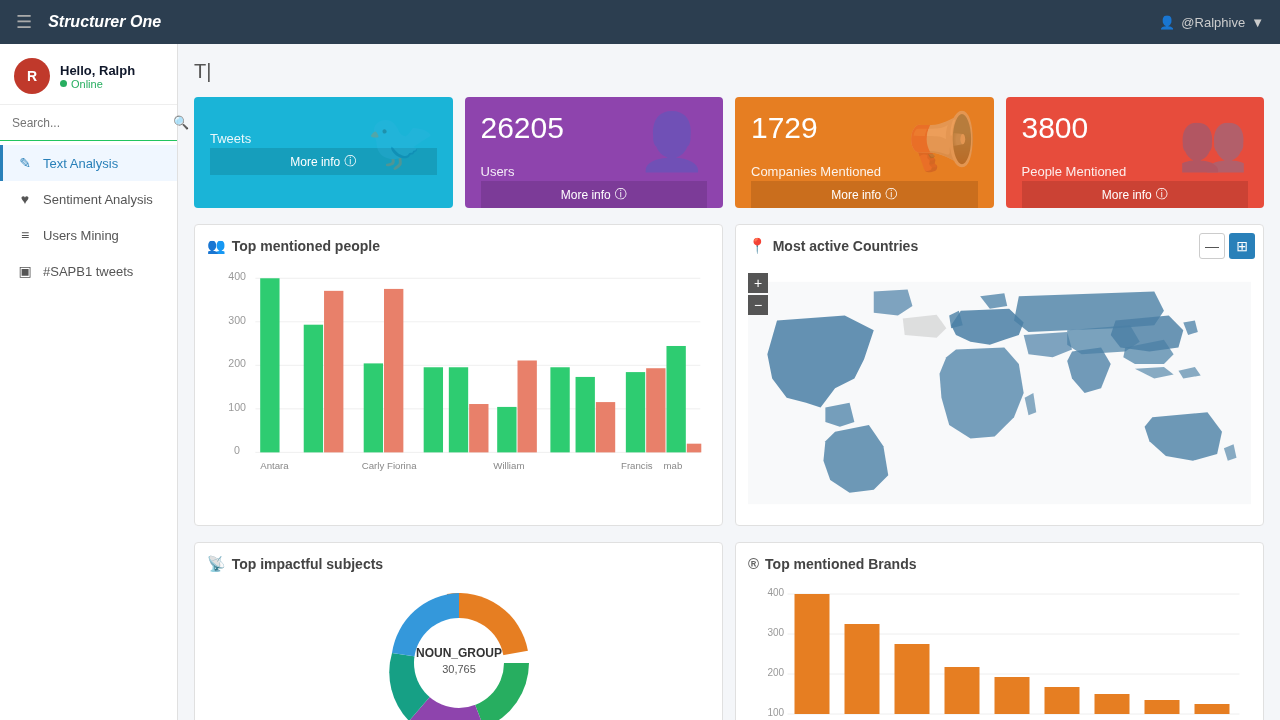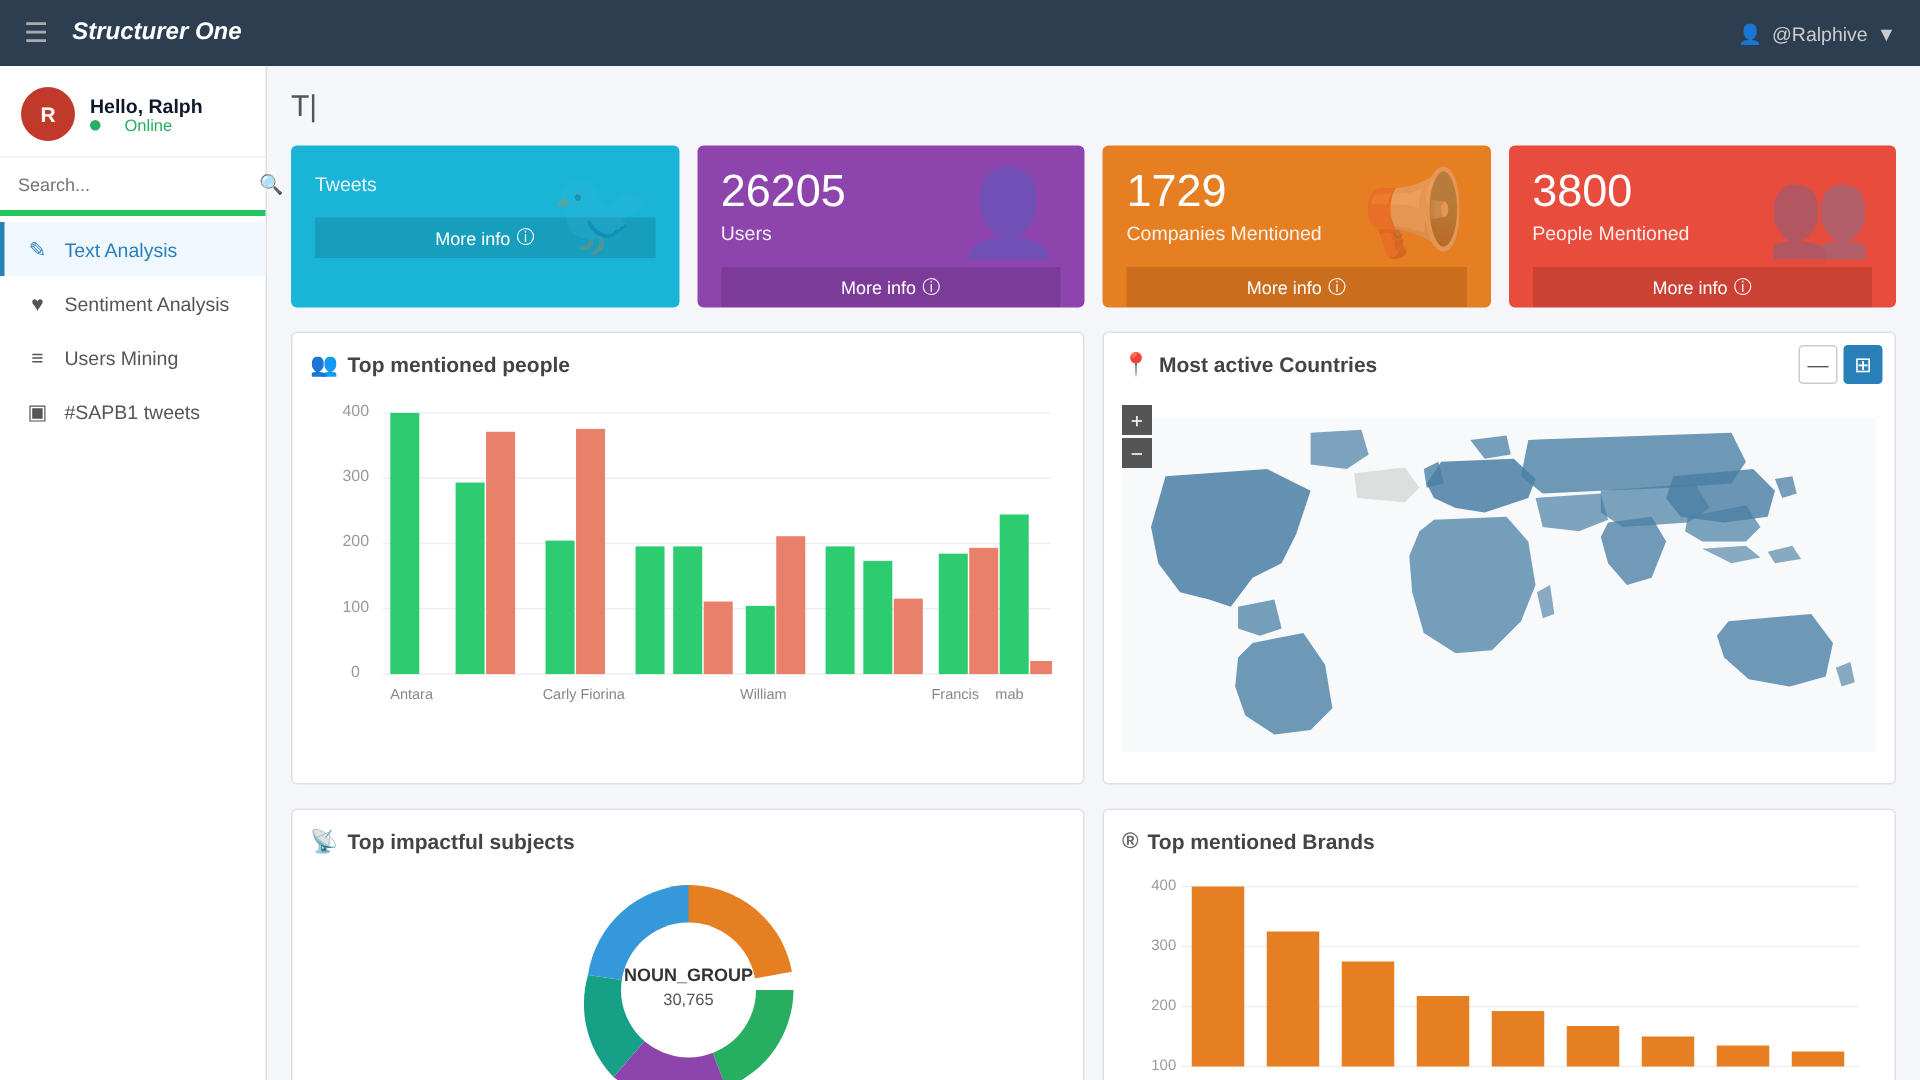--- a/index.html
+++ b/index.html
@@ -41,26 +41,26 @@
     }
     .avatar {
       width: 36px; height: 36px;
       border-radius: 50%;
       background: #c0392b;
       display: flex; align-items: center; justify-content: center;
       color: #fff; font-size: 14px; font-weight: bold;
       flex-shrink: 0;
     }
     .profile-text .name { font-size: 13px; font-weight: 600; color: #0f172a; }
-    .profile-text .status { font-size: 11px; color: #27ae60; display: flex; align-items: center; gap: 16px; }
+    .profile-text .status { font-size: 11px; color: #27ae60; display: flex; align-items: center; gap: 4px; }
     .status-dot { width: 7px; height: 7px; border-radius: 50%; background: #27ae60; display: inline-block; }
 
     .sidebar-search {
       padding: 10px 12px;
-      border-bottom: 4px solid #22c55e;
+      border-bottom: 1px solid #22c55e;
       display: flex;
       align-items: center;
       gap: 6px;
     }
     .sidebar-search input {
       border: none; outline: none; font-size: 12px; color: #666; flex: 1; background: transparent;
     }
     .search-icon { color: #999; font-size: 13px; cursor: pointer; }
 
     .sidebar-nav { flex: 1; padding-top: 4px; }
@@ -102,27 +102,27 @@
       color: #fff;
       position: relative;
       overflow: hidden;
       min-height: 96px;
     }
     .stat-card .big-num {
       font-size: 30px;
       font-weight: 300;
       line-height: 1.1;
     }
-    .stat-card .label { font-size: 13px; margin-top: 4px; opacity: 0.9; }
+    .stat-card .label { font-size: 13px; margin-top: 20px; opacity: 0.9; }
     .stat-card .more-info {
       background: rgba(0,0,0,0.12);
       text-align: center;
       font-size: 12px;
       padding: 5px;
-      margin-top: 15px;
+      margin-top: 2px;
       display: flex; align-items: center; justify-content: center; gap: 4px;
       cursor: pointer;
     }
     .stat-card .bg-icon {
       position: absolute;
       right: 16px;
       top: 12px;
       font-size: 56px;
       opacity: 0.25;
     }

